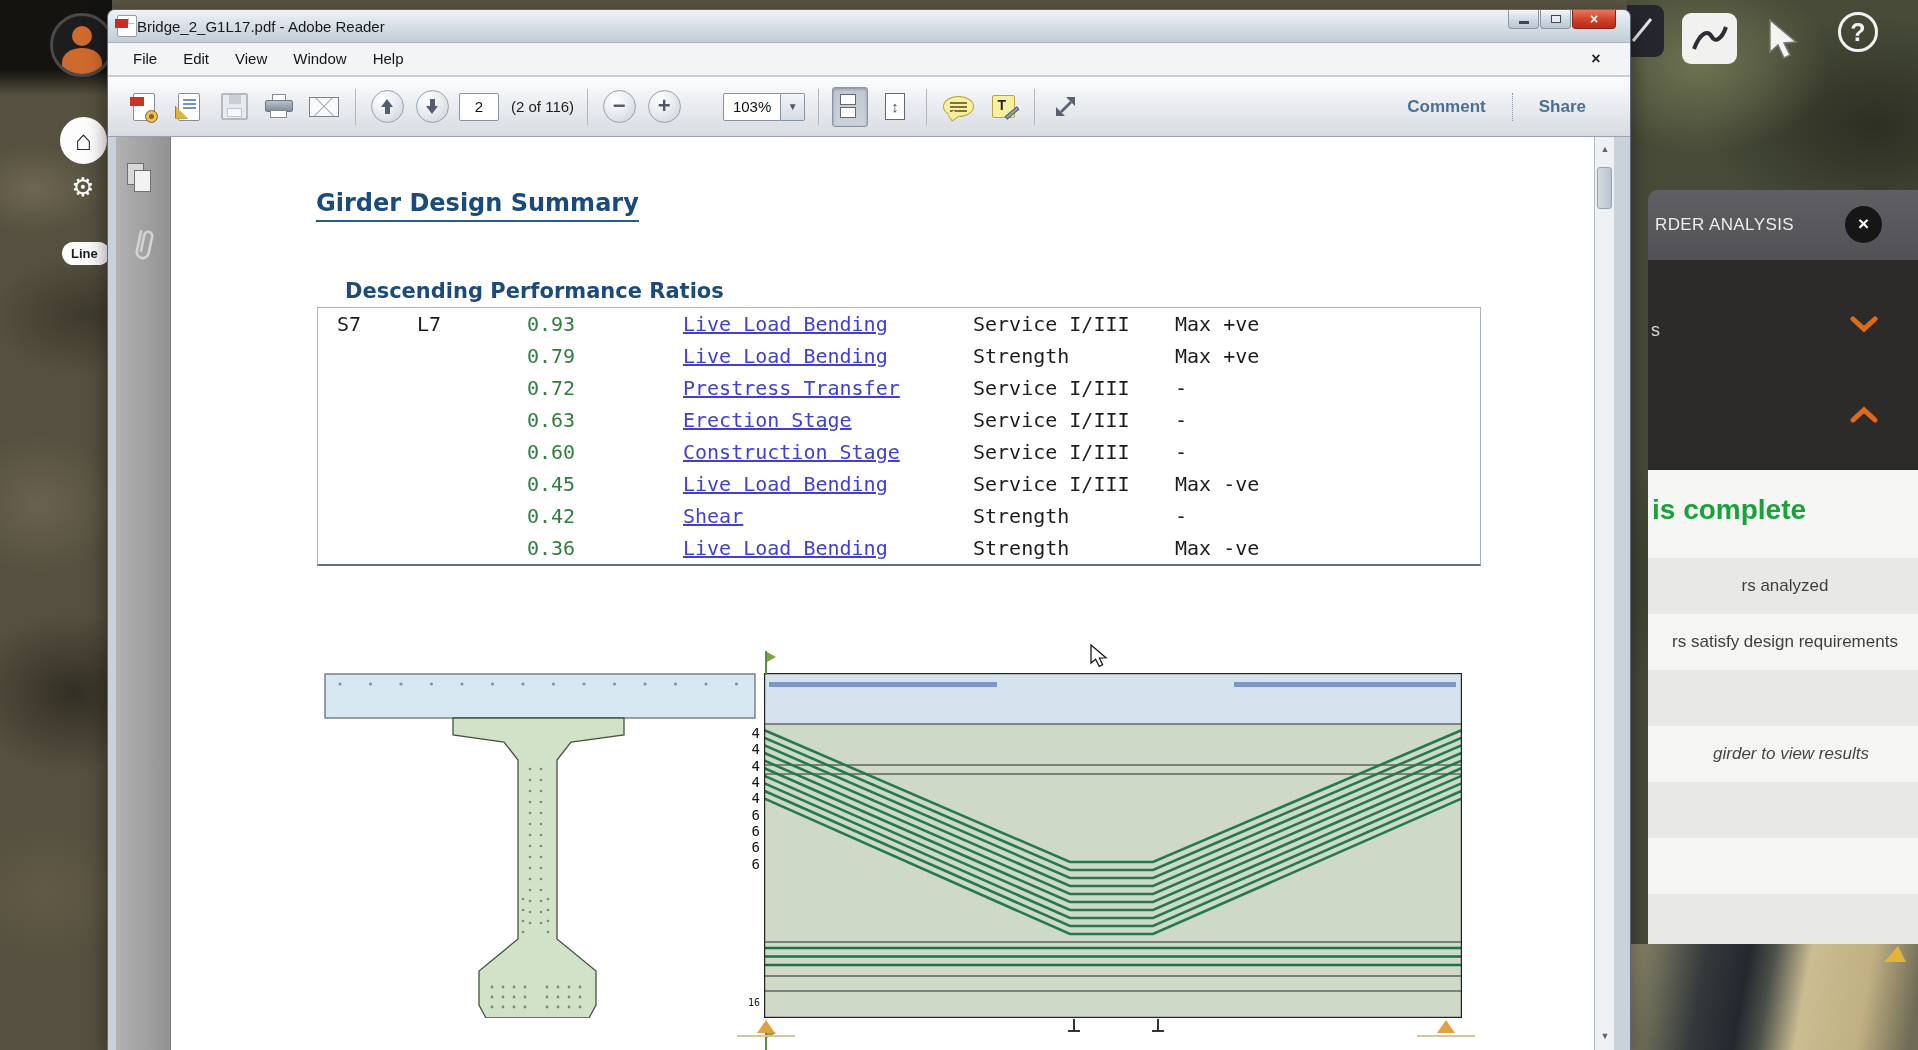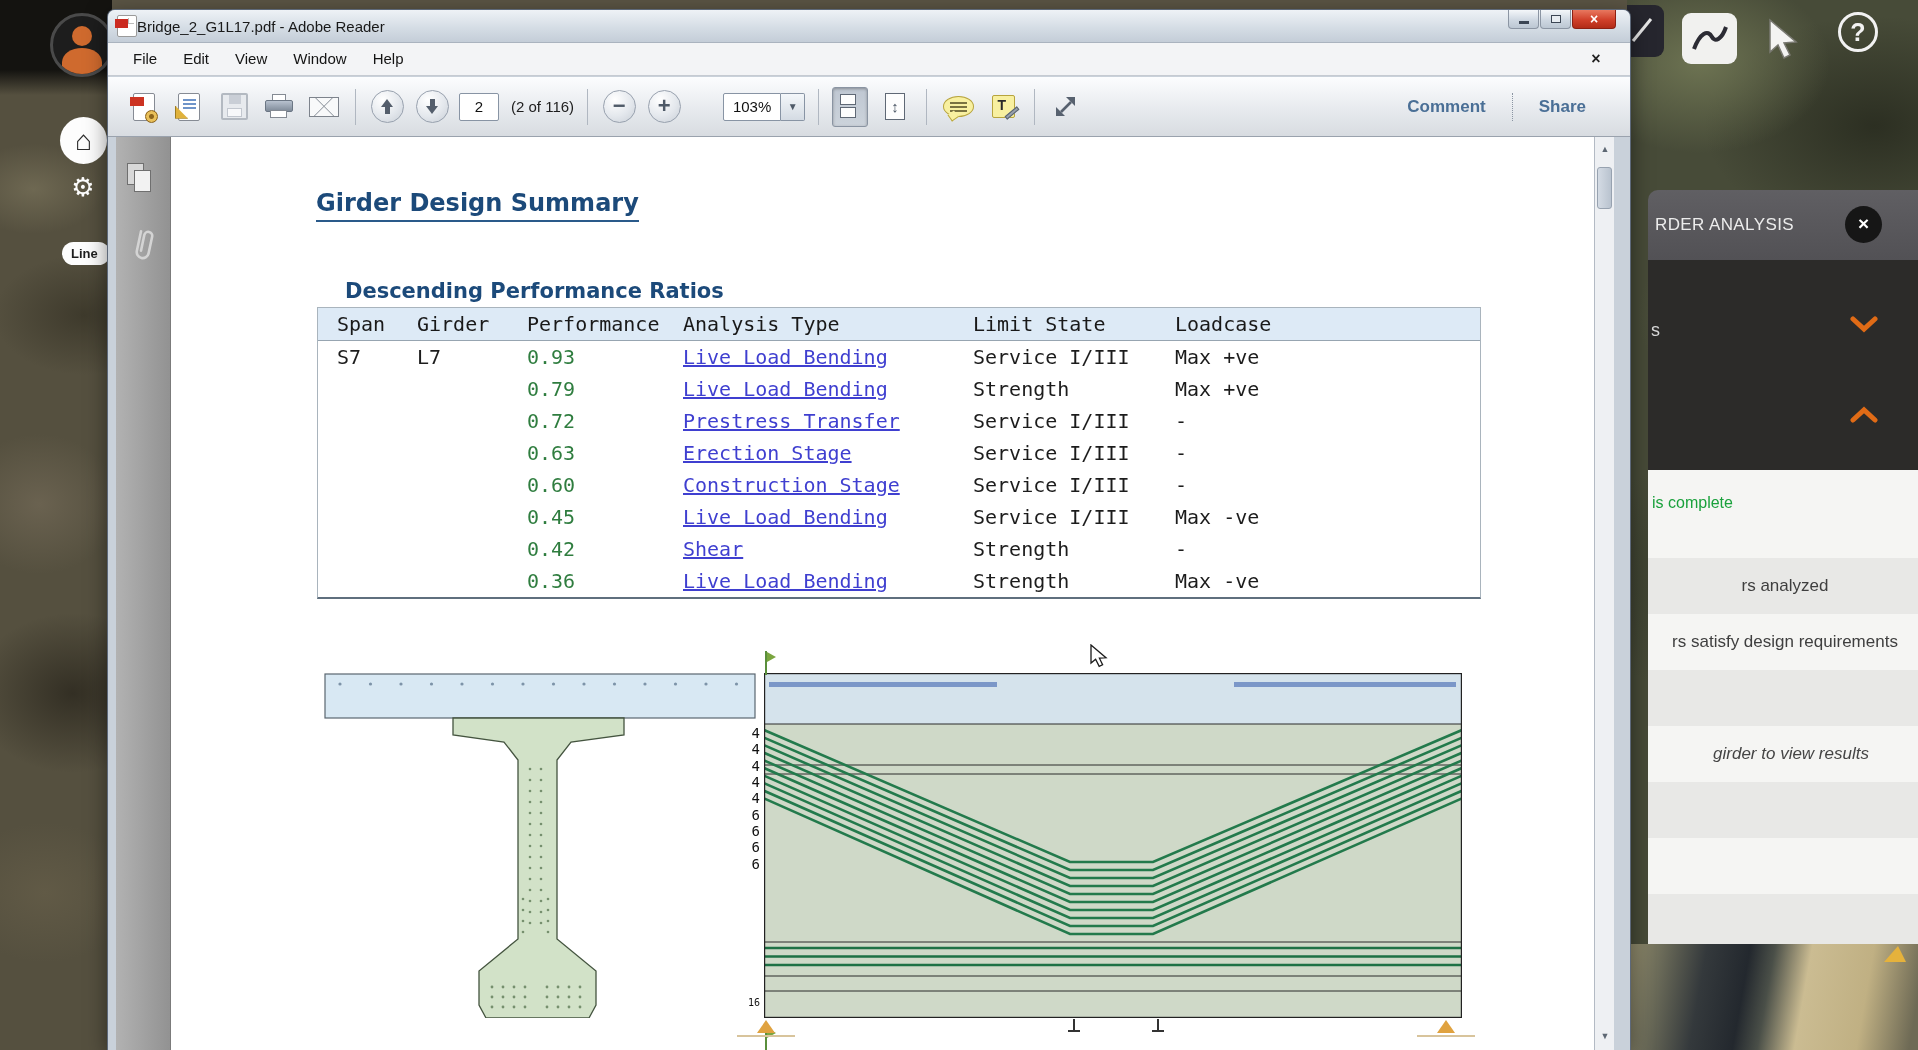--- a/index.html
+++ b/index.html
@@ -166,21 +166,21 @@
   
   .panel { left:1648px; top:190px; width:270px; height:754px; }
   .panel-header { position:absolute; left:0; top:0; width:100%; height:70px; background:linear-gradient(180deg,#605f63,#525155); border-radius:10px 0 0 0; }
   .panel-title { position:absolute; left:7px; top:25px; font-size:17px; color:#ececec; letter-spacing:.4px; white-space:nowrap; }
   .panel-close { position:absolute; left:197px; top:16px; width:37px; height:37px; border-radius:50%; background:#161616;
     color:#fff; font-size:19px; font-weight:bold; text-align:center; line-height:36px; }
   .panel-dark { position:absolute; left:0; top:70px; width:100%; height:210px; background:#2c2b29; }
   .panel-frag { position:absolute; left:3px; top:60px; font-size:18px; color:#d8d8d8; }
   .chev { position:absolute; left:202px; width:28px; height:17px; }
   .panel-light { position:absolute; left:0; top:280px; width:100%; height:474px; background:#f5f5f3; overflow:hidden; }
-  .panel-status { position:absolute; left:4px; top:24px; font-size:16px; font-weight:normal; color:#1aa13c;text-align:right; }
+  .panel-status { position:absolute; left:4px; top:24px; font-size:28px; font-weight:bold; color:#1aa13c;text-align:right; }
   .panel-rows { position:absolute; left:0; top:88px; width:100%;text-align:center; }
   .prow { height:56px; line-height:56px; padding-left:4px; font-size:17px; color:#3f3f3f; white-space:nowrap; }
   .prow.gray { background:#e8e8e6; }
   .prow.hint { font-style:italic; color:#454545;padding-left:16px; }
 
   .mouse-cursor { left:1090px; top:644px; width:24px; height:26px; }
 </style>
 </head>
 <body>
 
@@ -363,28 +363,20 @@
             <path d="M10 5 v20 a6 6 0 0 0 12 0 V8 a4 4 0 0 0 -8 0 v16" fill="none" stroke="#d4d4d4" stroke-width="2.6" stroke-linecap="round"></path>
           </svg>
       </div>
     </div>
 
     <div class="content">
       <div class="doc-h1">Girder Design Summary</div>
       <div class="doc-h2">Descending Performance Ratios</div>
 
       <div class="ratio-table">
-        <div class="tr head">
-          <div class="td">Span</div>
-            <div class="td">Girder</div>
-            <div class="td">Performance</div>
-            <div class="td">Analysis Type</div>
-            <div class="td">Limit State</div>
-            <div class="td">Loadcase</div>
-        </div>
         <div class="tr body-row">
             <div class="td">S7</div>
             <div class="td">L7</div>
             <div class="td perf">0.93</div>
             <div class="td"><span class="link">Live Load Bending</span></div>
             <div class="td">Service I/III</div>
             <div class="td">Max +ve</div>
           </div>
           <div class="tr body-row">
             <div class="td"></div>

